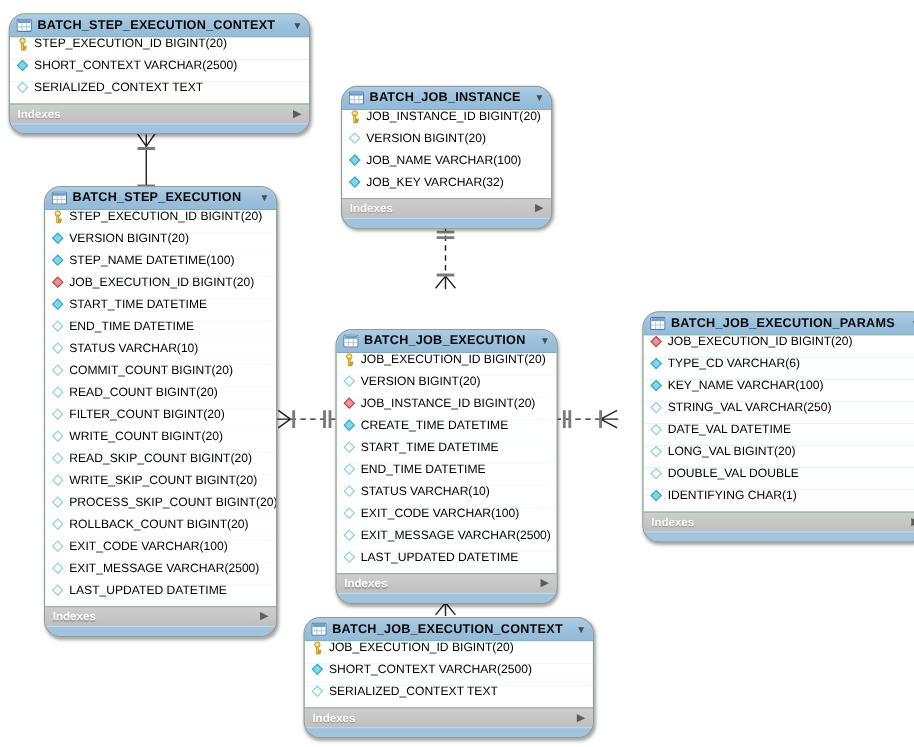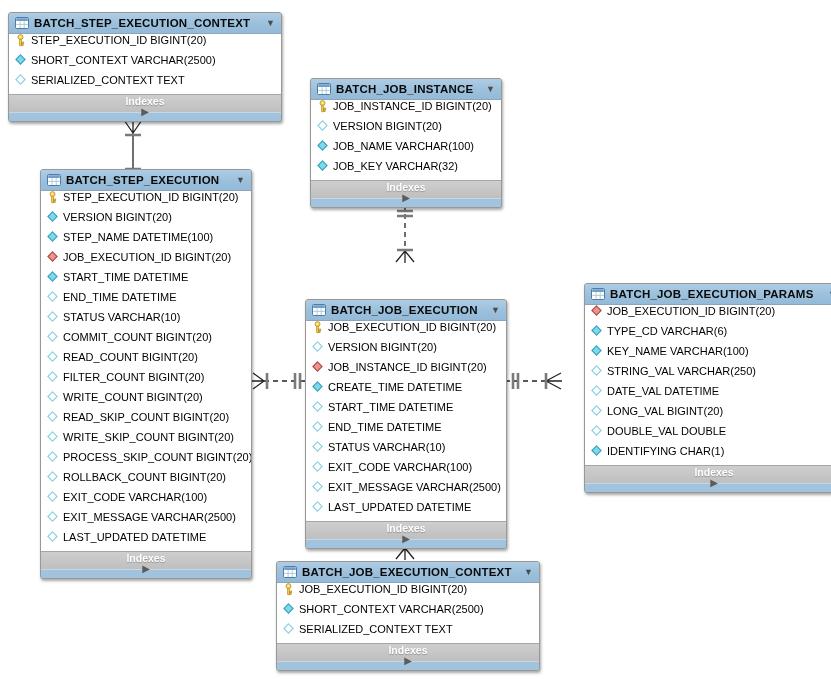--- a/index.html
+++ b/index.html
@@ -2,21 +2,21 @@
 <html><head>
 <meta charset="utf-8">
 <style>
   html,body{margin:0;padding:0;background:#ffffff;}
   .canvas{
     position:relative;width:831px;height:679px;background:#ffffff;overflow:hidden;
     font-family:"Liberation Sans","DejaVu Sans",sans-serif;
   }
   #connectors{position:absolute;left:0;top:0;width:831px;height:679px;}
   .tbl{
-    position:absolute;background:#86efac;border:1px solid #989898;border-radius:3px;
+    position:absolute;background:#86efac;border:1px solid #989898;border-radius:15px;
     box-shadow:1px 2px 3px rgba(0,0,0,0.35);overflow:hidden;
   }
   .tbl-header{
     height:20px;display:flex;align-items:center;gap:5px;padding:0 6px;
     background:linear-gradient(180deg,#b0cce4 0%,#9ac0dc 55%,#94bad8 100%);
     border-bottom:1px solid #8aa5bd;
     font-weight:bold;font-size:11.5px;color:#0a0a0a;letter-spacing:0.2px;
   }
   .hicon{display:flex;align-items:center;flex:0 0 auto;}
   .tbl-title{flex:1 1 auto;white-space:nowrap;overflow:hidden;}
@@ -24,21 +24,21 @@
   .tbl-row{
     height:20px;display:flex;align-items:flex-start;gap:5px;padding:0 5px;
     background:#ffffff;font-size:11px;color:#000;white-space:nowrap;
   }
   .cicon{display:flex;align-items:center;flex:0 0 auto;width:12px;justify-content:center;}
   .clabel{white-space:nowrap;}
   .tbl-footer{
     height:17px;display:flex;align-items:center;padding:0 7px;
     background:linear-gradient(180deg,#cecece 0%,#bfbfbf 100%);
     border-top:1px solid #a6a6a6;
-    color:#ffffff;font-weight:bold;font-size:10.5px;text-shadow:0 1px 1px rgba(0,0,0,0.25);flex-direction:column;
+    color:#ffffff;font-weight:bold;font-size:10.5px;text-shadow:0 1px 1px rgba(0,0,0,0.25);
   }
   .footer-label{flex:1 1 auto;}
   .expand{flex:0 0 auto;color:#5c5c5c;font-size:10px;line-height:1;text-shadow:none;}
   .tbl-strip{height:8px;background:#a2c3dd;border-top:1px solid #c4d8e9;}
 </style>
 </head>
 <body>
 
 <div class="canvas">
   <svg id="connectors" viewBox="0 0 831 679">

